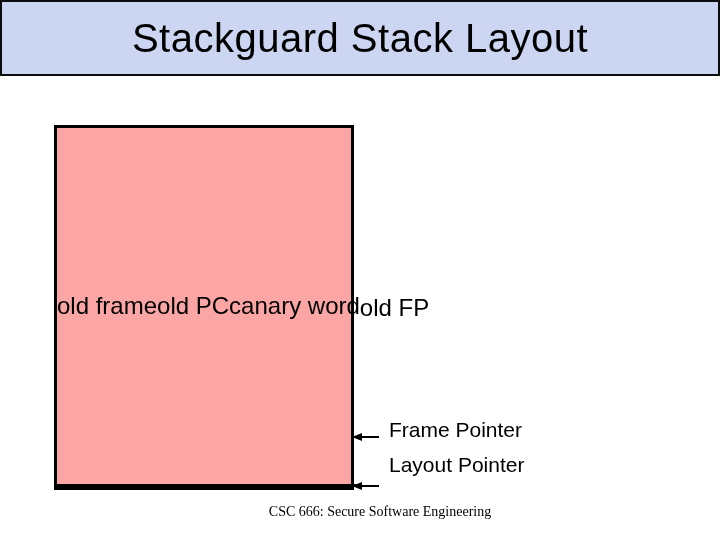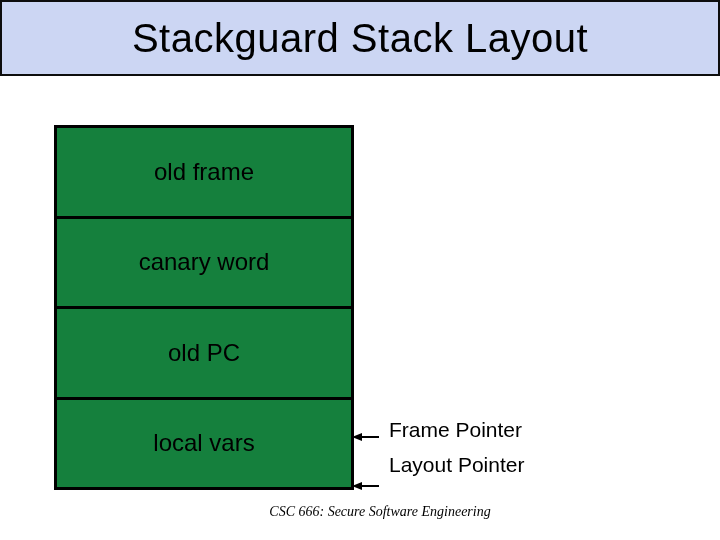--- a/index.html
+++ b/index.html
@@ -37,23 +37,23 @@
   }
 
   
   .stack {
     position: absolute;
     left: 54px;
     top: 125px;
     width: 294px;
     height: 359px;
     border: 3px solid #000000;
-    background: #15803d;
+    background: #fca5a5;
     display: flex;
-    flex-direction: column;
+    flex-direction: row;
     text-align: center;
   }
   .stack .cell {
     flex: 1 1 0;
     border-bottom: 3px solid #000000;
     display: flex;
     align-items: center;
     justify-content: center;
     font-size: 24px;
     white-space: nowrap;
@@ -85,37 +85,36 @@
   
   .footer {
     position: absolute;
     left: 40px;
     right: 0;
     top: 504px;
     text-align: center;
     font-family: "Liberation Serif", serif;
     font-size: 14px;
     white-space: nowrap;
-    font-style: italic;
   }
 </style>
 </head>
 <body>
 
 <div class="slide">
 
   <div class="title-bar" style="background: rgb(204, 214, 243);">
     <span class="title-text">Stackguard Stack Layout</span>
   </div>
 
   <div class="stack">
     <div class="cell">old frame</div>
+    <div class="cell">old PC</div>
     <div class="cell">canary word</div>
-    <div class="cell">old PC</div>
-    <div class="cell">local vars</div>
+    <div class="cell">old FP</div>
   </div>
 
   <div class="ptr-arrow" style="left:352px; top:431px;">
     <svg width="28" height="12" viewBox="0 0 28 12" xmlns="http://www.w3.org/2000/svg">
       <line x1="27" y1="6" x2="7" y2="6" stroke="#000000" stroke-width="2"></line>
       <polygon points="0,6 10,2 10,10" fill="#000000"></polygon>
     </svg>
   </div>
 
   <div class="ptr-arrow" style="left:352px; top:480px;">

